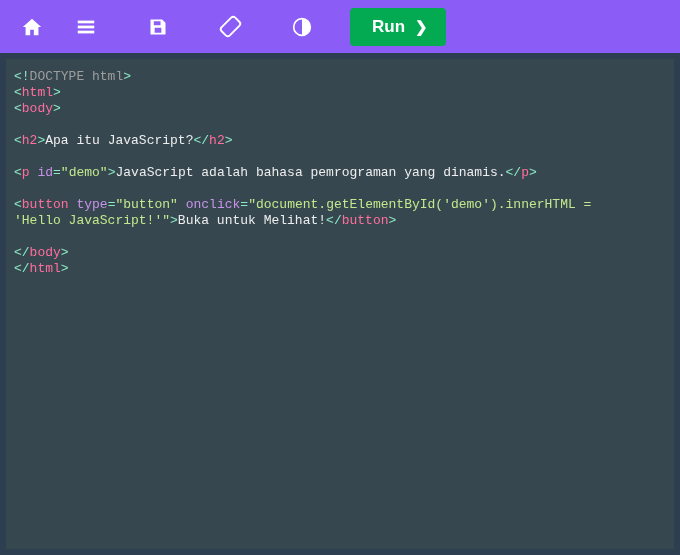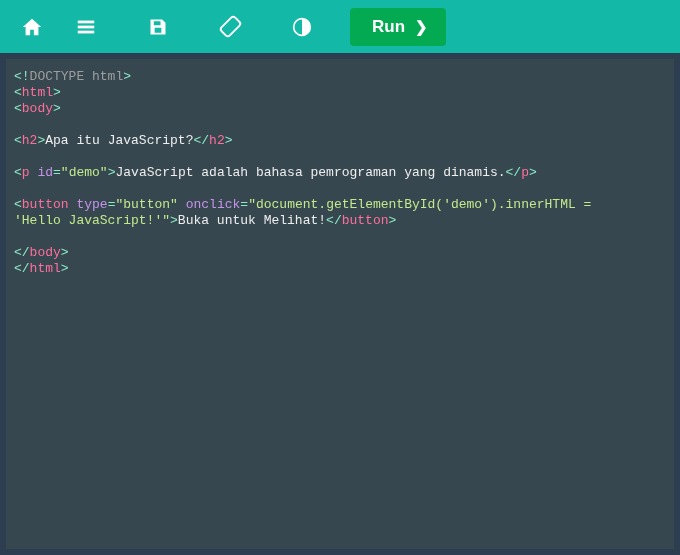--- a/index.html
+++ b/index.html
@@ -4,21 +4,21 @@
   <style>
     * { box-sizing: border-box; margin: 0; padding: 0; }
     body {
       width: 680px;
       height: 555px;
       background: #ffffff;
       font-family: Consolas, 'Courier New', monospace;
       overflow: hidden;
     }
     .toolbar {
-      background: #14b8a6;
+      background: #8b5cf6;
       height: 53px;
       display: flex;
       align-items: center;
       padding: 0 8px;
       gap: 6px;
     }
     .toolbar-btn {
       width: 48px;
       height: 40px;
       display: flex;

